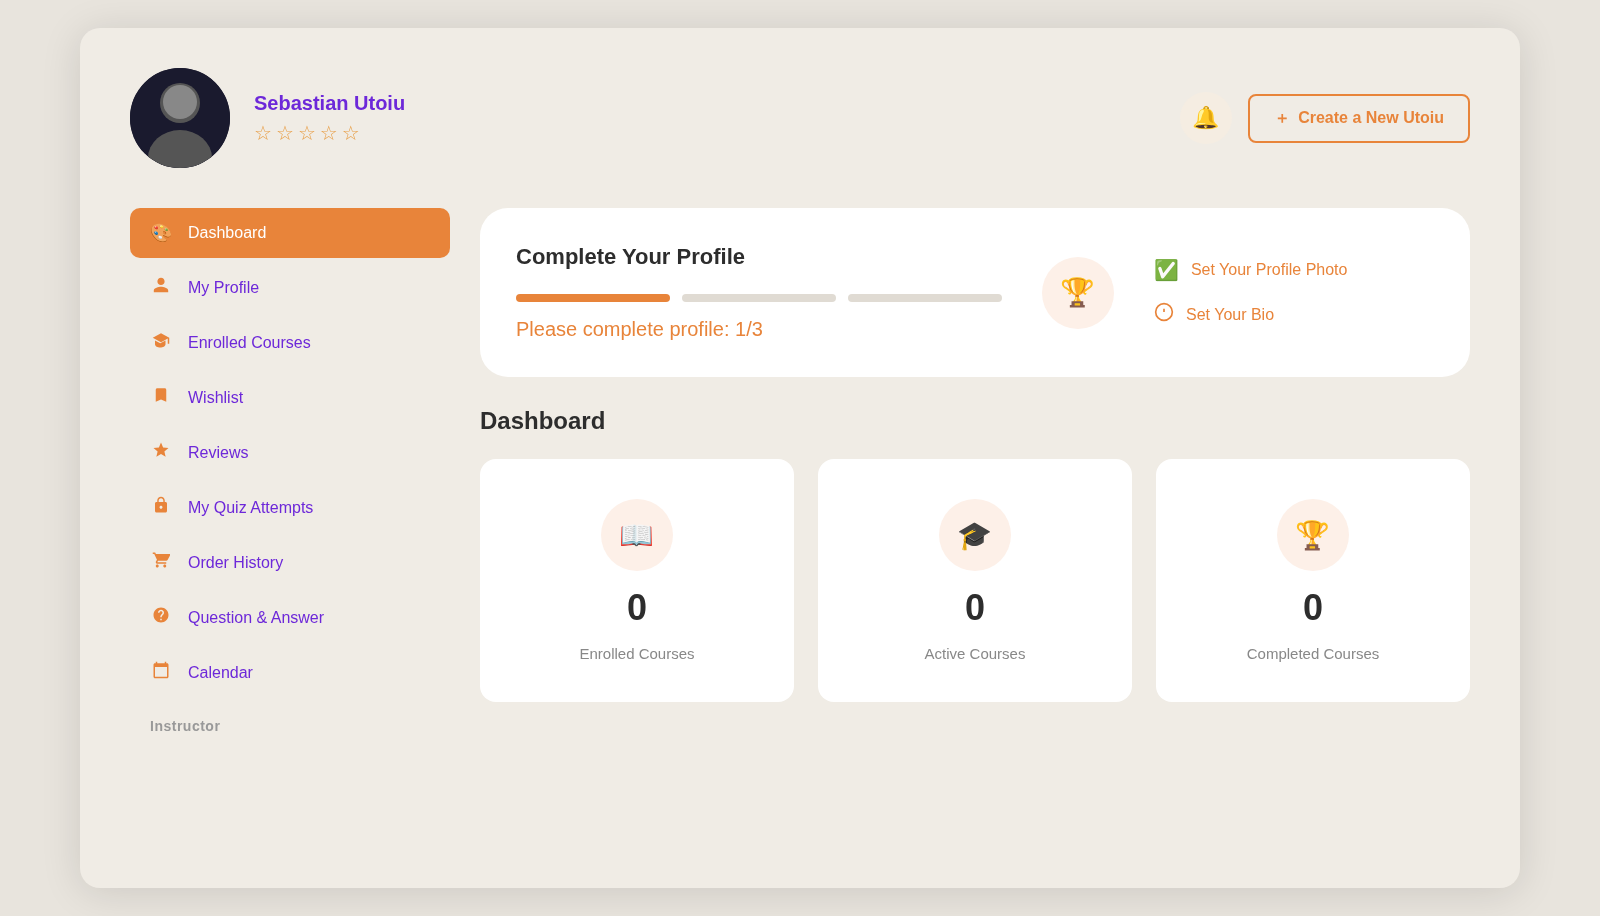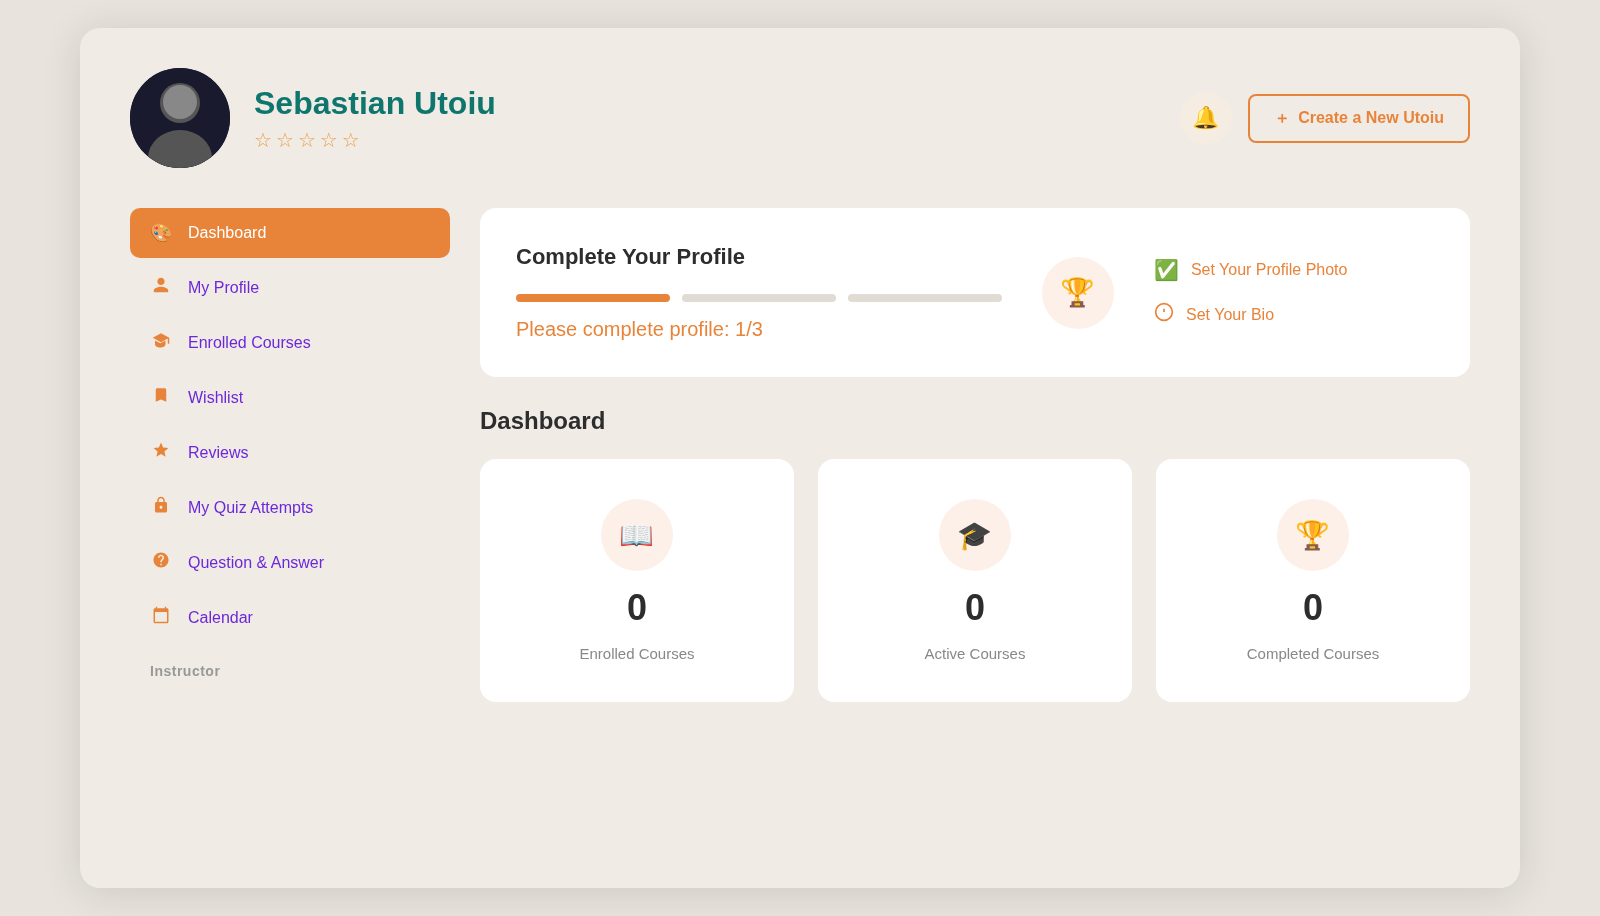--- a/index.html
+++ b/index.html
@@ -41,23 +41,23 @@
       justify-content: center;
     }
     .avatar svg {
       width: 100%;
       height: 100%;
     }
     .user-info {
       flex: 1;
     }
     .user-name {
-      font-size: 32px;
+      font-size: 20px;
       font-weight: 700;
-      color: #0f766e;
+      color: #6d28d9;
       margin-bottom: 6px;
     }
     .stars {
       display: flex;
       gap: 4px;
     }
     .star {
       color: #e8a04a;
       font-size: 20px;
     }
@@ -145,21 +145,21 @@
     }
 
     
     .content {
       flex: 1;
     }
 
     
     .profile-complete-card {
       background: #fff;
-      border-radius: 16px;
+      border-radius: 28px;
       padding: 36px;
       display: flex;
       gap: 40px;
       margin-bottom: 30px;
     }
     .profile-progress-section {
       flex: 1;
     }
     .profile-complete-title {
       font-size: 22px;
@@ -350,20 +350,28 @@
 
       <div class="sidebar-item">
         <span class="sidebar-icon">
           <svg width="18" height="18" viewBox="0 0 24 24" fill="#e8843a">
               <path d="M18 8h-1V6c0-2.76-2.24-5-5-5S7 3.24 7 6v2H6c-1.1 0-2 .9-2 2v10c0 1.1.9 2 2 2h12c1.1 0 2-.9 2-2V10c0-1.1-.9-2-2-2zm-6 9c-1.1 0-2-.9-2-2s.9-2 2-2 2 .9 2 2-.9 2-2 2zm3.1-9H8.9V6c0-1.71 1.39-3.1 3.1-3.1 1.71 0 3.1 1.39 3.1 3.1v2z"></path>
             </svg>
         </span>
         <span>My Quiz Attempts</span>
       </div>
 
+      <div class="sidebar-item">
+        <span class="sidebar-icon">
+          <svg width="18" height="18" viewBox="0 0 24 24" fill="#e8843a">
+              <path d="M7 18c-1.1 0-1.99.9-1.99 2S5.9 22 7 22s2-.9 2-2-.9-2-2-2zM1 2v2h2l3.6 7.59-1.35 2.45c-.16.28-.25.61-.25.96C5 16.1 6.1 17 7 17h12v-2H7.42c-.14 0-.25-.11-.25-.25l.03-.12.9-1.63H19c.75 0 1.41-.41 1.75-1.03l3.58-6.49A1 1 0 0023.43 4H5.21l-.94-2H1zm16 16c-1.1 0-1.99.9-1.99 2s.89 2 1.99 2 2-.9 2-2-.9-2-2-2z"></path>
+            </svg>
+        </span>
+        <span>Order History</span>
+      </div>
 
       <div class="sidebar-item">
         <span class="sidebar-icon">
           <svg width="18" height="18" viewBox="0 0 24 24" fill="#e8843a">
               <path d="M12 2C6.48 2 2 6.48 2 12s4.48 10 10 10 10-4.48 10-10S17.52 2 12 2zm1 17h-2v-2h2v2zm2.07-7.75l-.9.92C13.45 12.9 13 13.5 13 15h-2v-.5c0-1.1.45-2.1 1.17-2.83l1.24-1.26c.37-.36.59-.86.59-1.41 0-1.1-.9-2-2-2s-2 .9-2 2H8c0-2.21 1.79-4 4-4s4 1.79 4 4c0 .88-.36 1.68-.93 2.25z"></path>
             </svg>
         </span>
         <span>Question &amp; Answer</span>
       </div>
 

